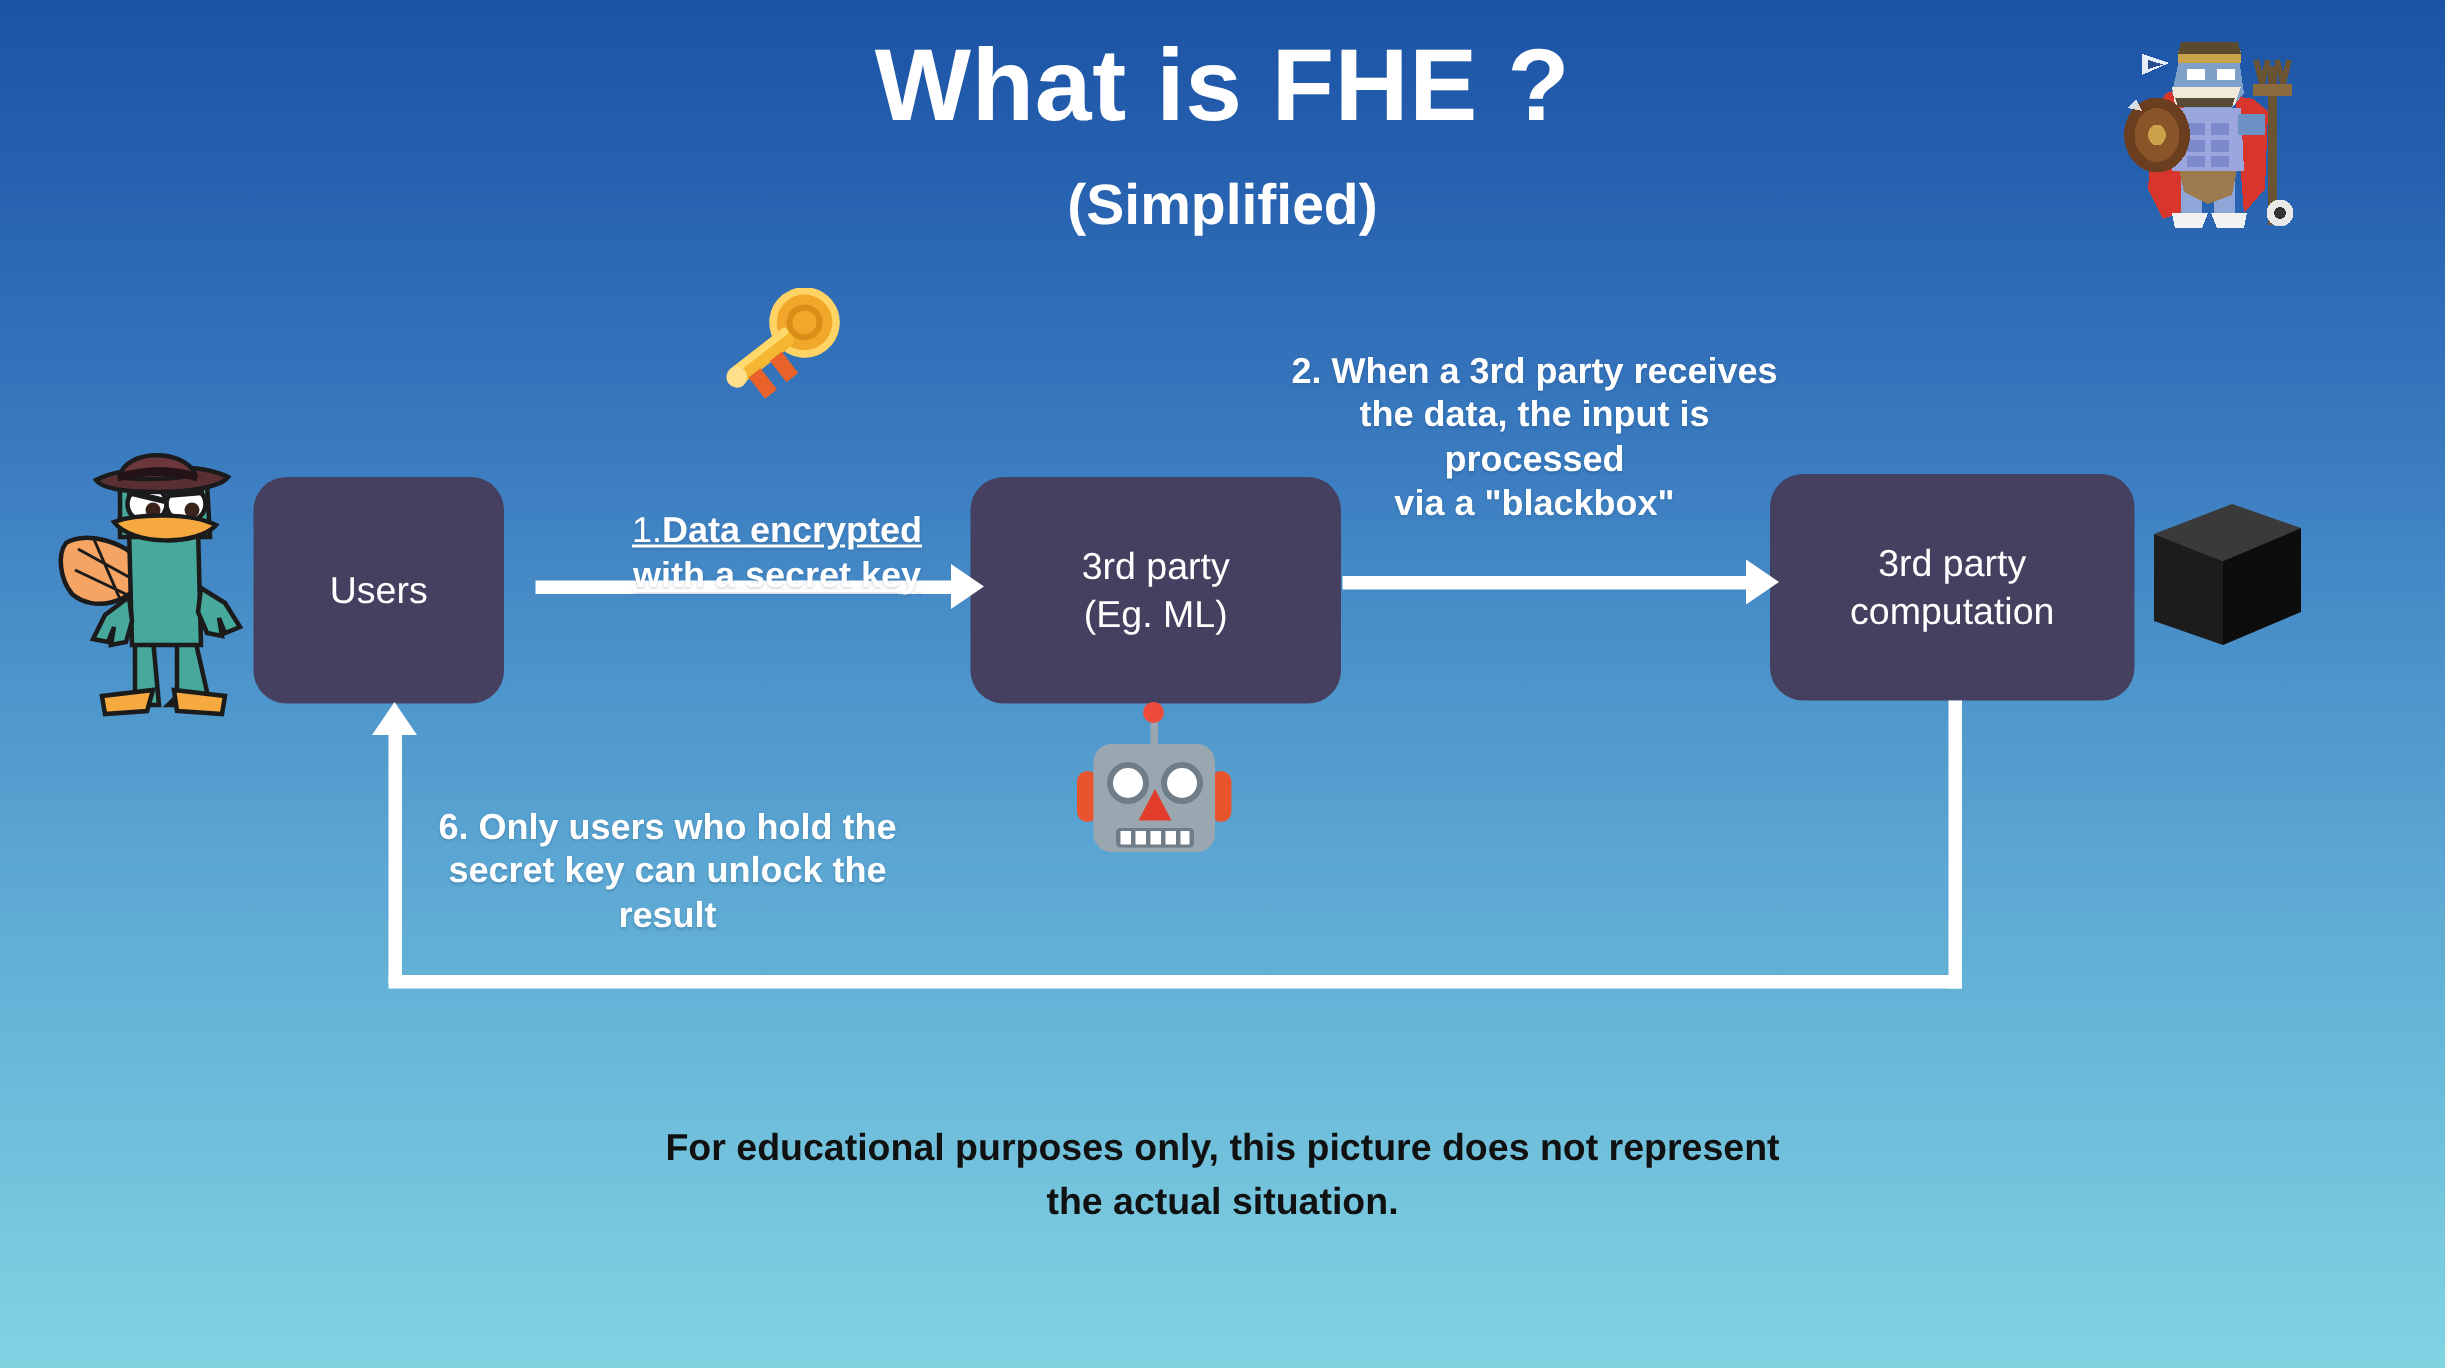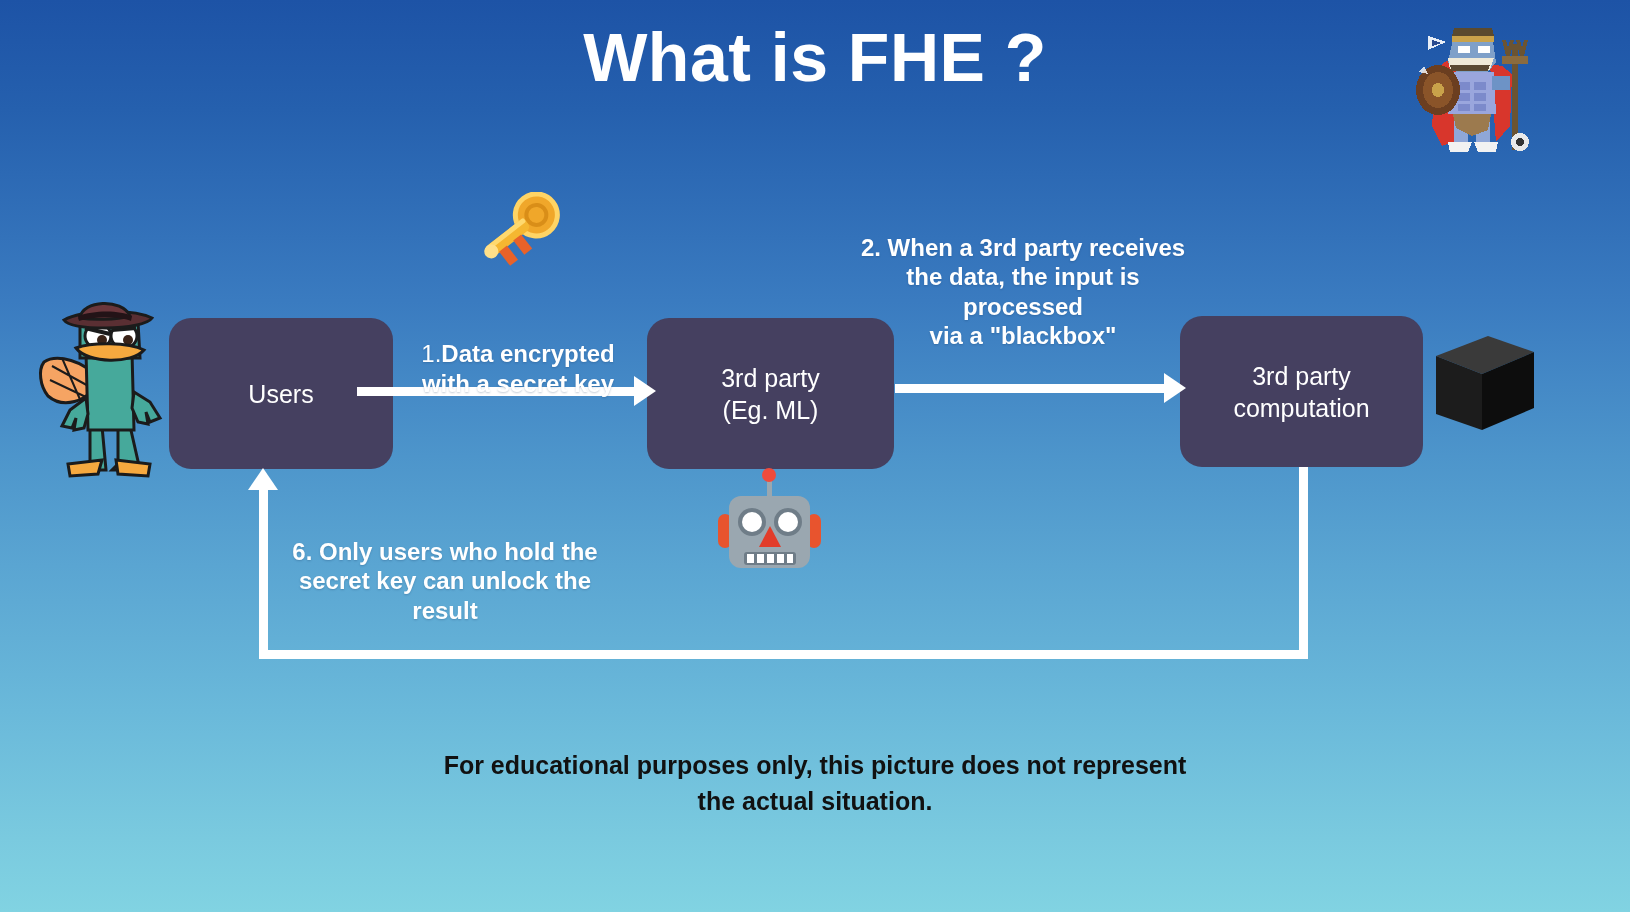--- a/index.html
+++ b/index.html
@@ -49,21 +49,21 @@
     color: #ffffff;
     display: flex;
     align-items: center;
     justify-content: center;
     text-align: center;
     font-size: 25px;
     font-weight: normal;
     line-height: 1.28;
     white-space: pre-line;
   }
-  #box-users       { left: 169px;  top: 318px; width: 224px; height: 151px; }
+  #box-users       { left: 169px;  top: 318px; width: 167px; height: 151px; }
   #box-thirdparty  { left: 647px;  top: 318px; width: 247px; height: 151px; }
   #box-computation { left: 1180px; top: 316px; width: 243px; height: 151px; }
 
   
   .conn { position: absolute; background: #ffffff; }
   #arrow1-line { left: 357px;  top: 387px; width: 282px; height: 9px; }
   #arrow2-line { left: 895px;  top: 384px; width: 275px; height: 9px; }
   #ret-vert-right { left: 1299px; top: 467px; width: 9px;  height: 192px; }
   #ret-horiz      { left: 259px;  top: 650px; width: 1049px; height: 9px; }
   #ret-vert-left  { left: 259px;  top: 487px; width: 9px;  height: 168px; }
@@ -90,21 +90,21 @@
   
   .step-label {
     position: absolute;
     color: #ffffff;
     text-align: center;
     font-weight: bold;
     line-height: 1.22;
     white-space: pre-line;
     text-shadow: 0 1px 2px rgba(20,50,90,0.25);
   }
-  #step1 { left: 383px;  top: 310px; width: 270px; font-size: 24px; }
+  #step1 { left: 383px;  top: 310px; width: 270px; font-size: 24px; text-decoration: underline; }
   #step1 .ord { font-weight: normal; }
   #step2 { left: 843px;  top: 233px; width: 360px; font-size: 24px; }
   #step3 { left: 948px;  top: 510px; width: 360px; font-size: 24px; }
   #step4 { left: 275px;  top: 537px; width: 340px; font-size: 24px; }
 
   
   .footer {
     position: absolute; left: 0; right: 0; top: 747px;
     text-align: center;
     color: #111111;
@@ -128,20 +128,21 @@
 
   
   #black-cube { position: absolute; left: 1430px; top: 330px; width: 108px; height: 108px; }
 </style>
 </head>
 <body>
 
 <div id="canvas">
 
   <div class="title">What is FHE ?</div>
+  <div class="subtitle">(Simplified)</div>
 
   <div id="warrior">
     <svg viewBox="0 0 146 148" width="146" height="148" shape-rendering="crispEdges">
 
       <path d="M38 56 L46 44 L58 40 L60 122 L44 128 L34 108 Z" fill="#d8362c"></path>
       <path d="M104 48 L114 56 L112 108 L98 124 L92 46 Z" fill="#d8362c"></path>
 
       <rect x="56" y="100" width="14" height="26" fill="#8fa7d8"></rect>
       <rect x="78" y="100" width="14" height="26" fill="#8fa7d8"></rect>
 

